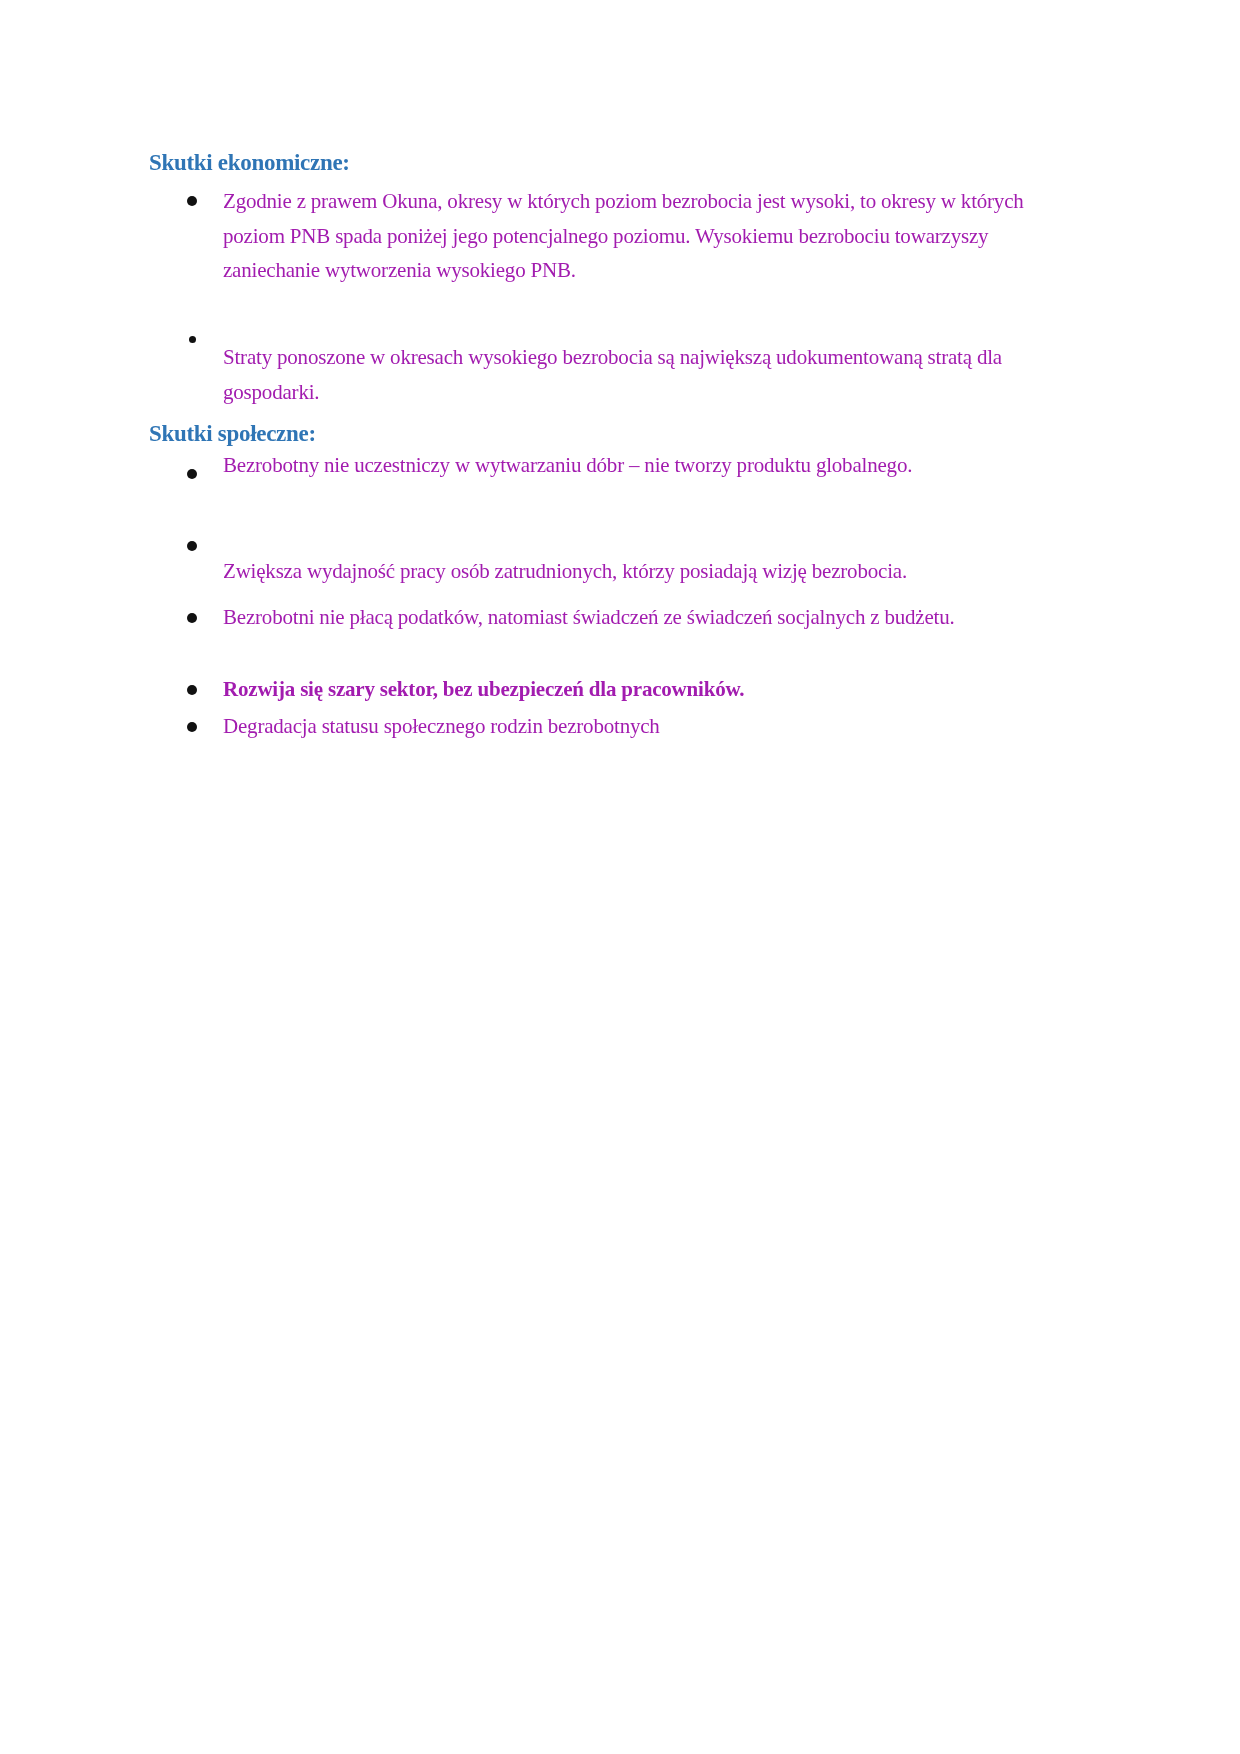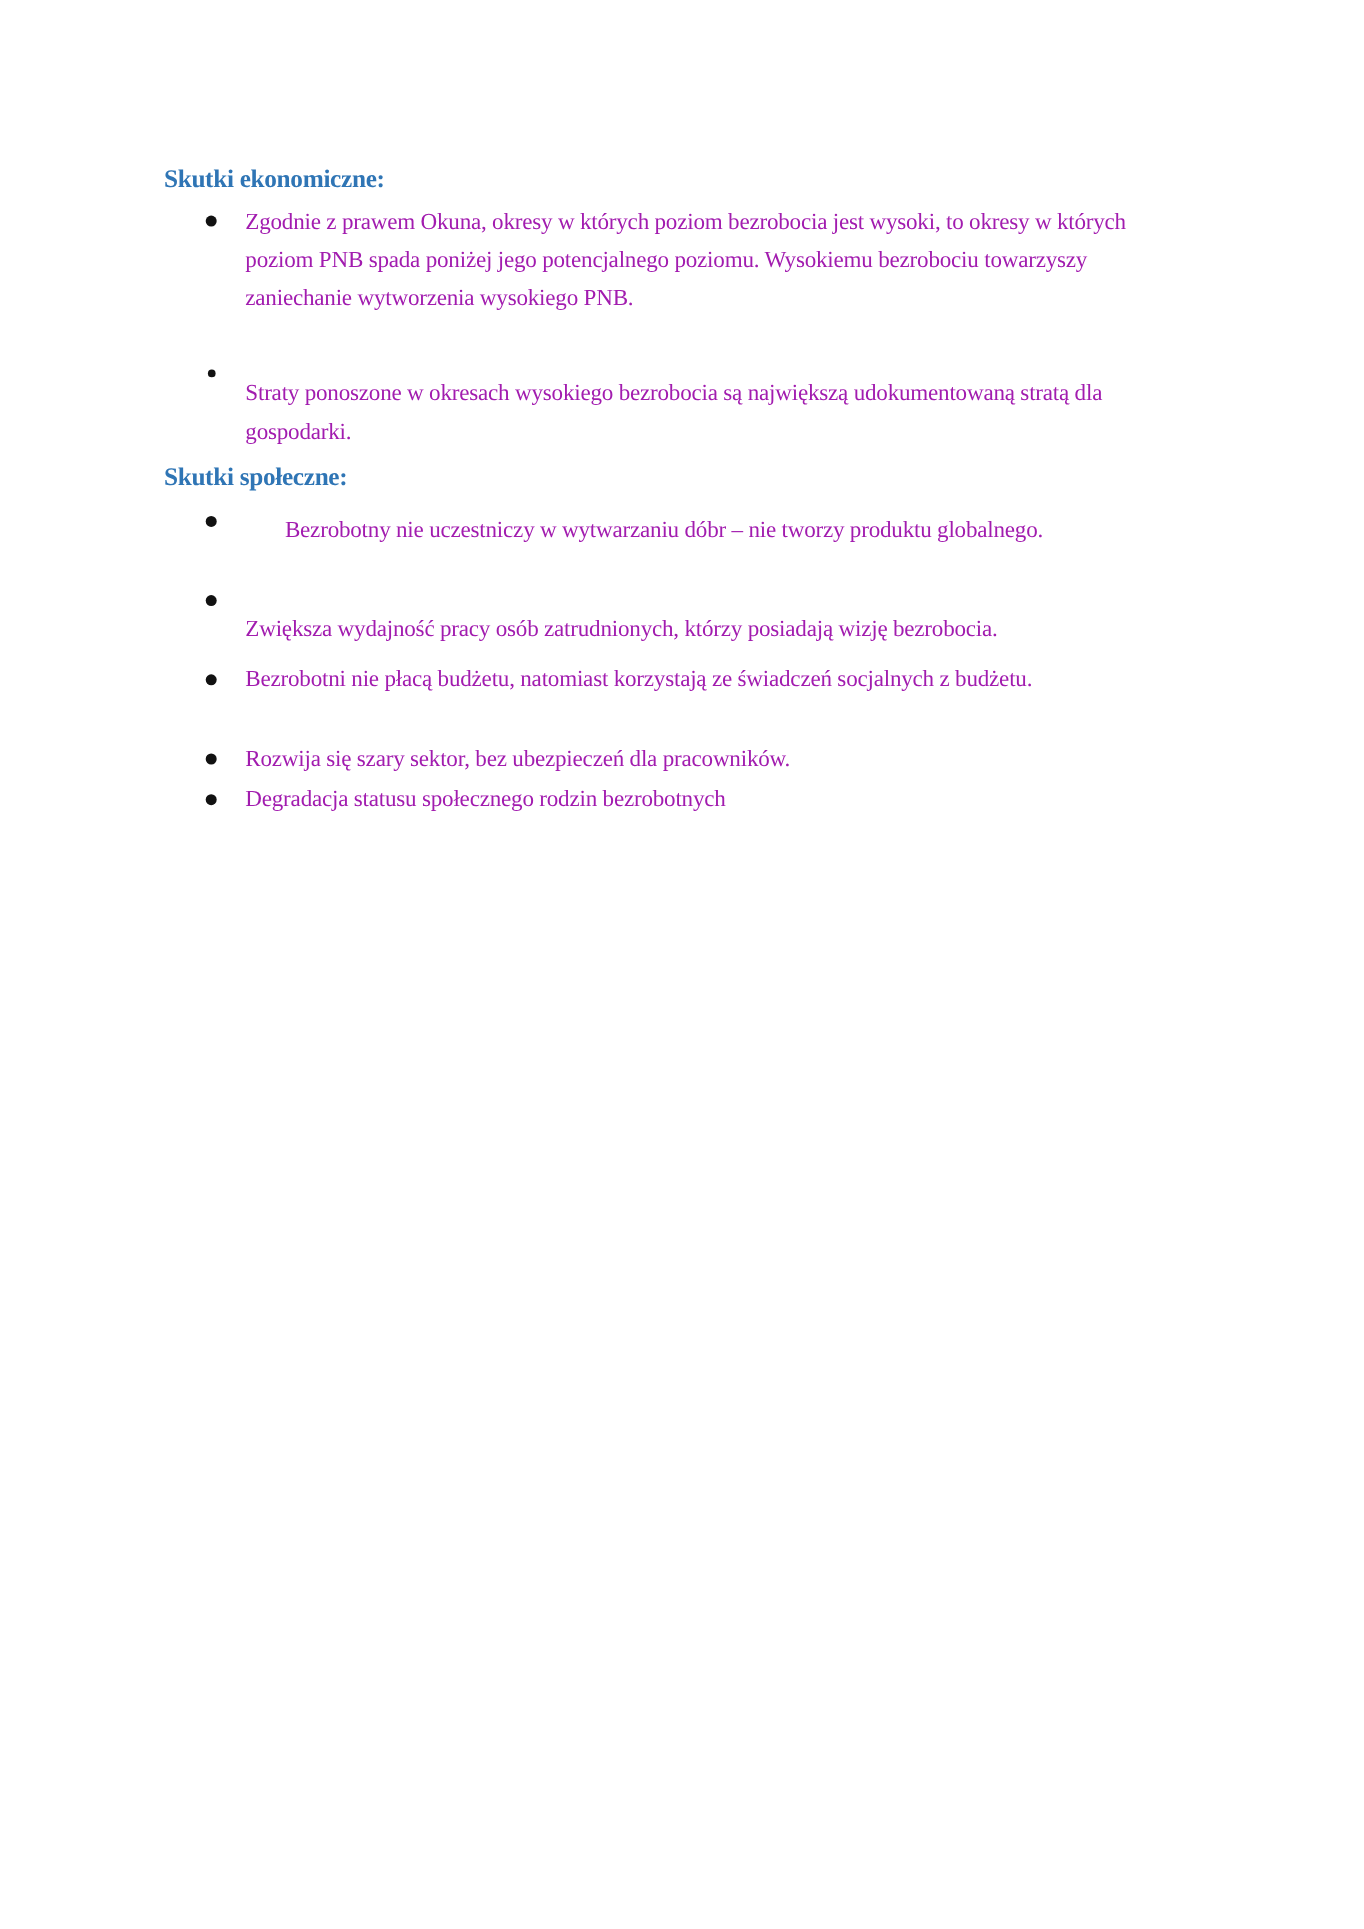--- a/index.html
+++ b/index.html
@@ -37,33 +37,33 @@
     <li>
       <span class="bullet small" style="top:336px;"></span>
       <div class="item-text" style="top:320px; width:780px;margin-top:20px;">Straty ponoszone w okresach wysokiego bezrobocia są największą udokumentowaną stratą dla gospodarki.</div>
     </li>
   </ul>
 
   <h2 class="heading" style="top:421px;">Skutki społeczne:</h2>
   <ul class="list">
     <li>
       <span class="bullet" style="top:469px;"></span>
-      <div class="item-text" style="top:464px; width:860px;margin-left:36px;">Bezrobotny nie uczestniczy w wytwarzaniu dóbr – nie tworzy produktu globalnego.</div>
+      <div class="item-text" style="top:448px; width:860px;">Bezrobotny nie uczestniczy w wytwarzaniu dóbr – nie tworzy produktu globalnego.</div>
     </li>
     <li>
       <span class="bullet" style="top:541px;"></span>
       <div class="item-text" style="top:528px; width:860px;margin-top:26px;">Zwiększa wydajność pracy osób zatrudnionych, którzy posiadają wizję bezrobocia.</div>
     </li>
     <li>
       <span class="bullet" style="top:613px;"></span>
-      <div class="item-text" style="top:600px; width:830px;">Bezrobotni nie płacą budżetu, natomiast korzystają ze świadczeń socjalnych z budżetu.</div>
+      <div class="item-text" style="top:600px; width:830px;">Bezrobotni nie płacą podatków, natomiast świadczeń ze świadczeń socjalnych z budżetu.</div>
     </li>
     <li>
       <span class="bullet" style="top:685px;"></span>
-      <div class="item-text" style="top:672px; width:900px;">Rozwija się szary sektor, bez ubezpieczeń dla pracowników.</div>
+      <div class="item-text" style="top:672px; width:900px;font-weight:bold;">Rozwija się szary sektor, bez ubezpieczeń dla pracowników.</div>
     </li>
     <li>
       <span class="bullet" style="top:722px;"></span>
       <div class="item-text" style="top:709px; width:900px;">Degradacja statusu społecznego rodzin bezrobotnych</div>
     </li>
   </ul>
 
 </div>
 
 </body></html>

